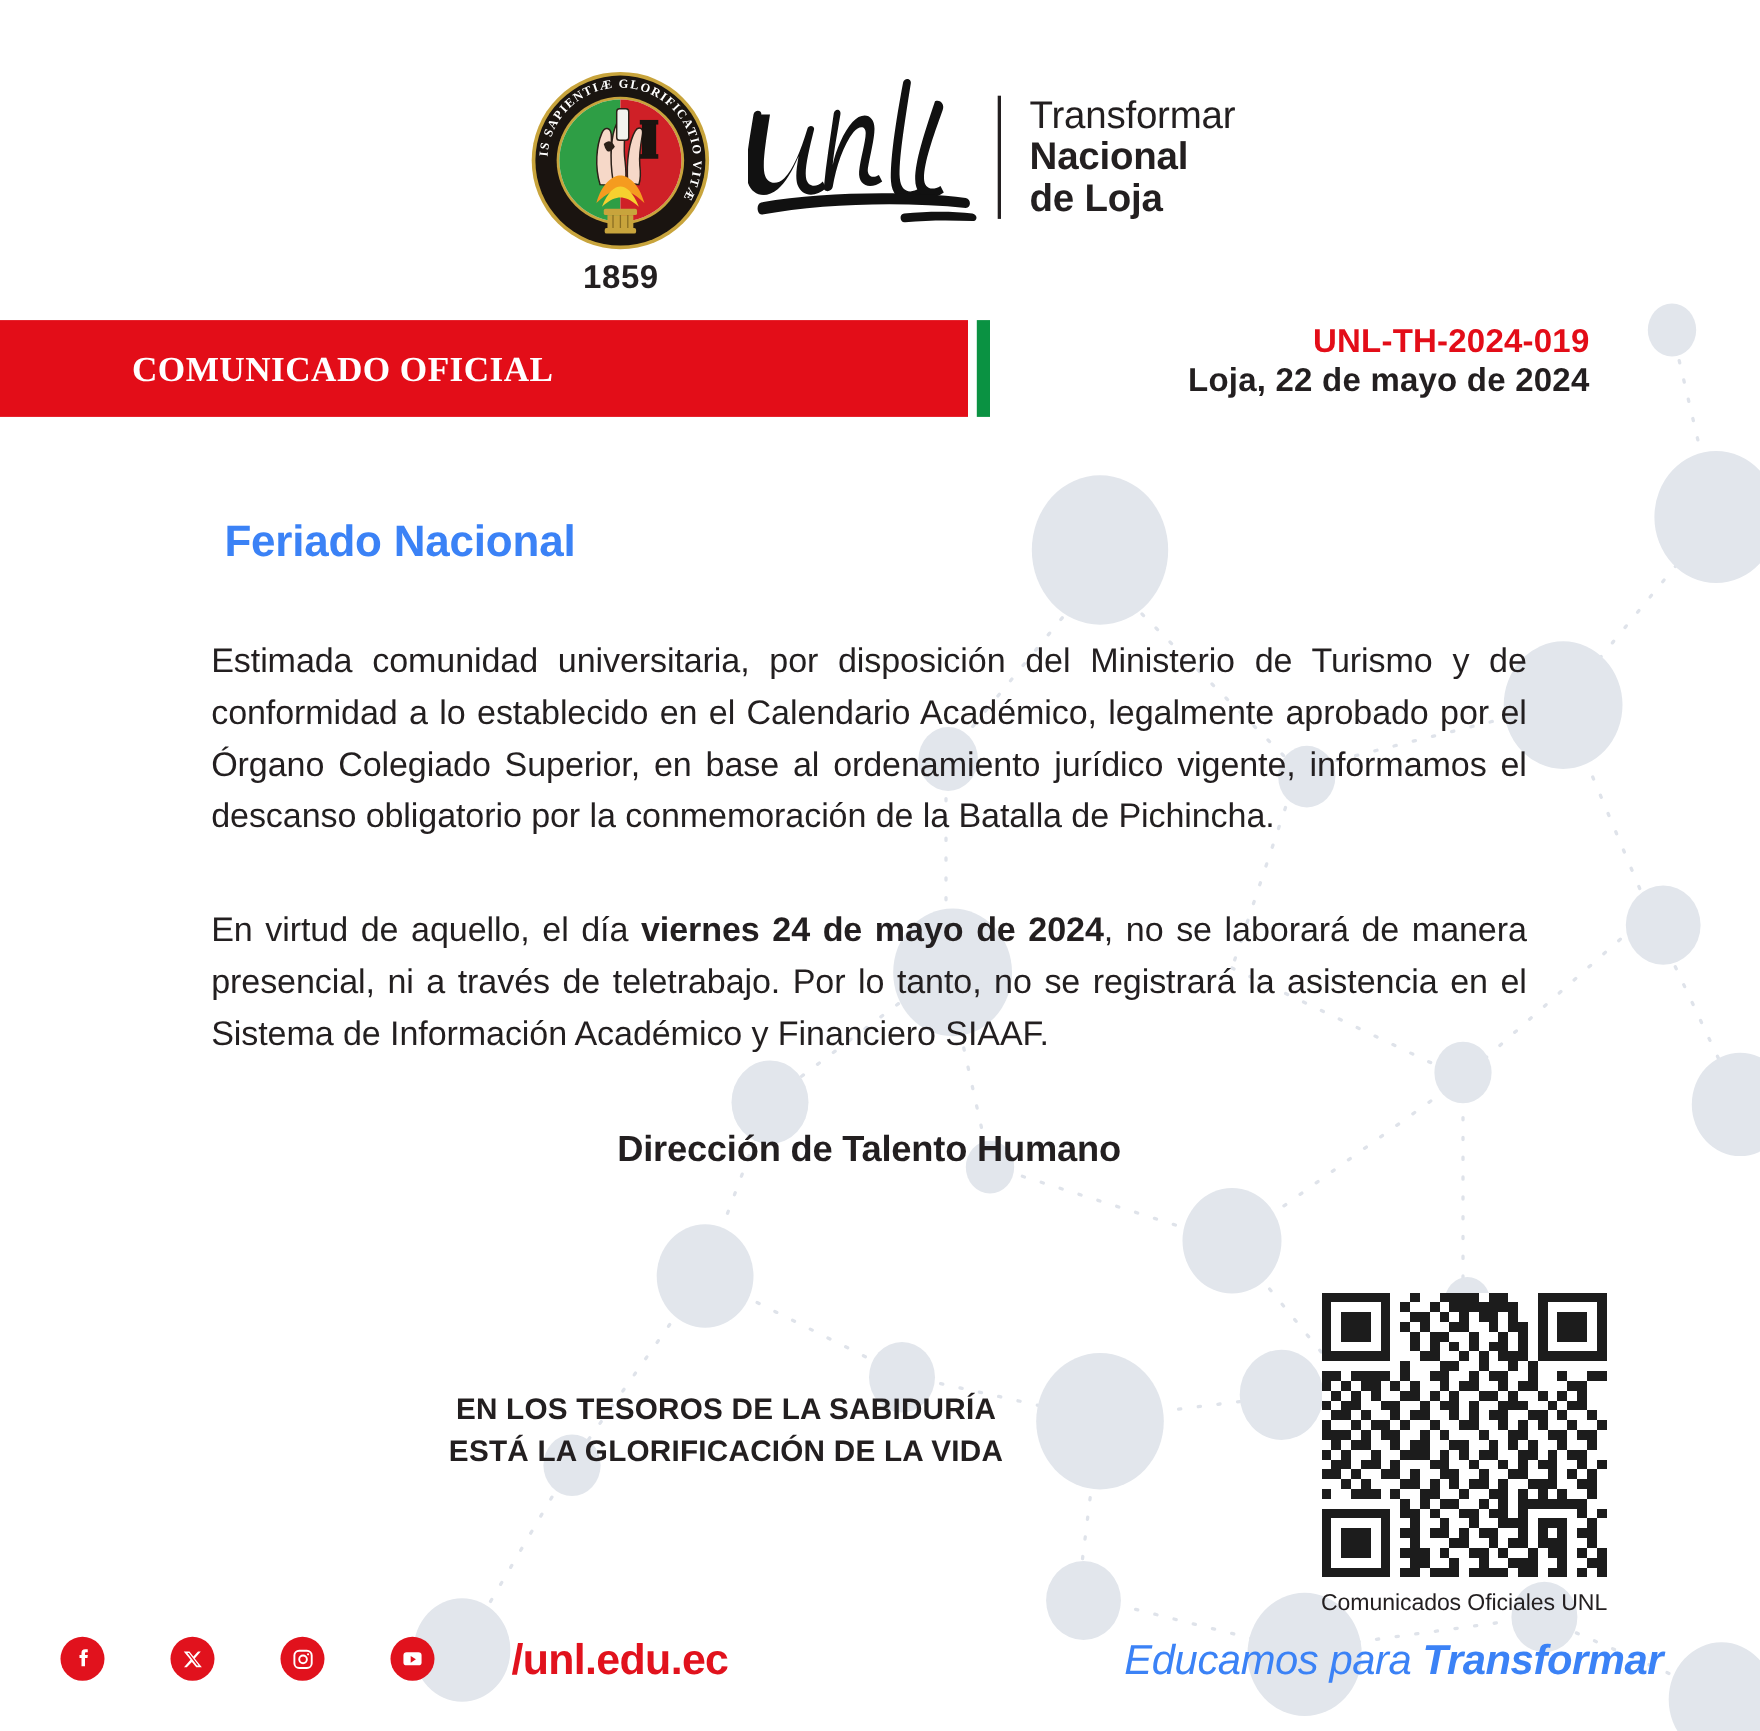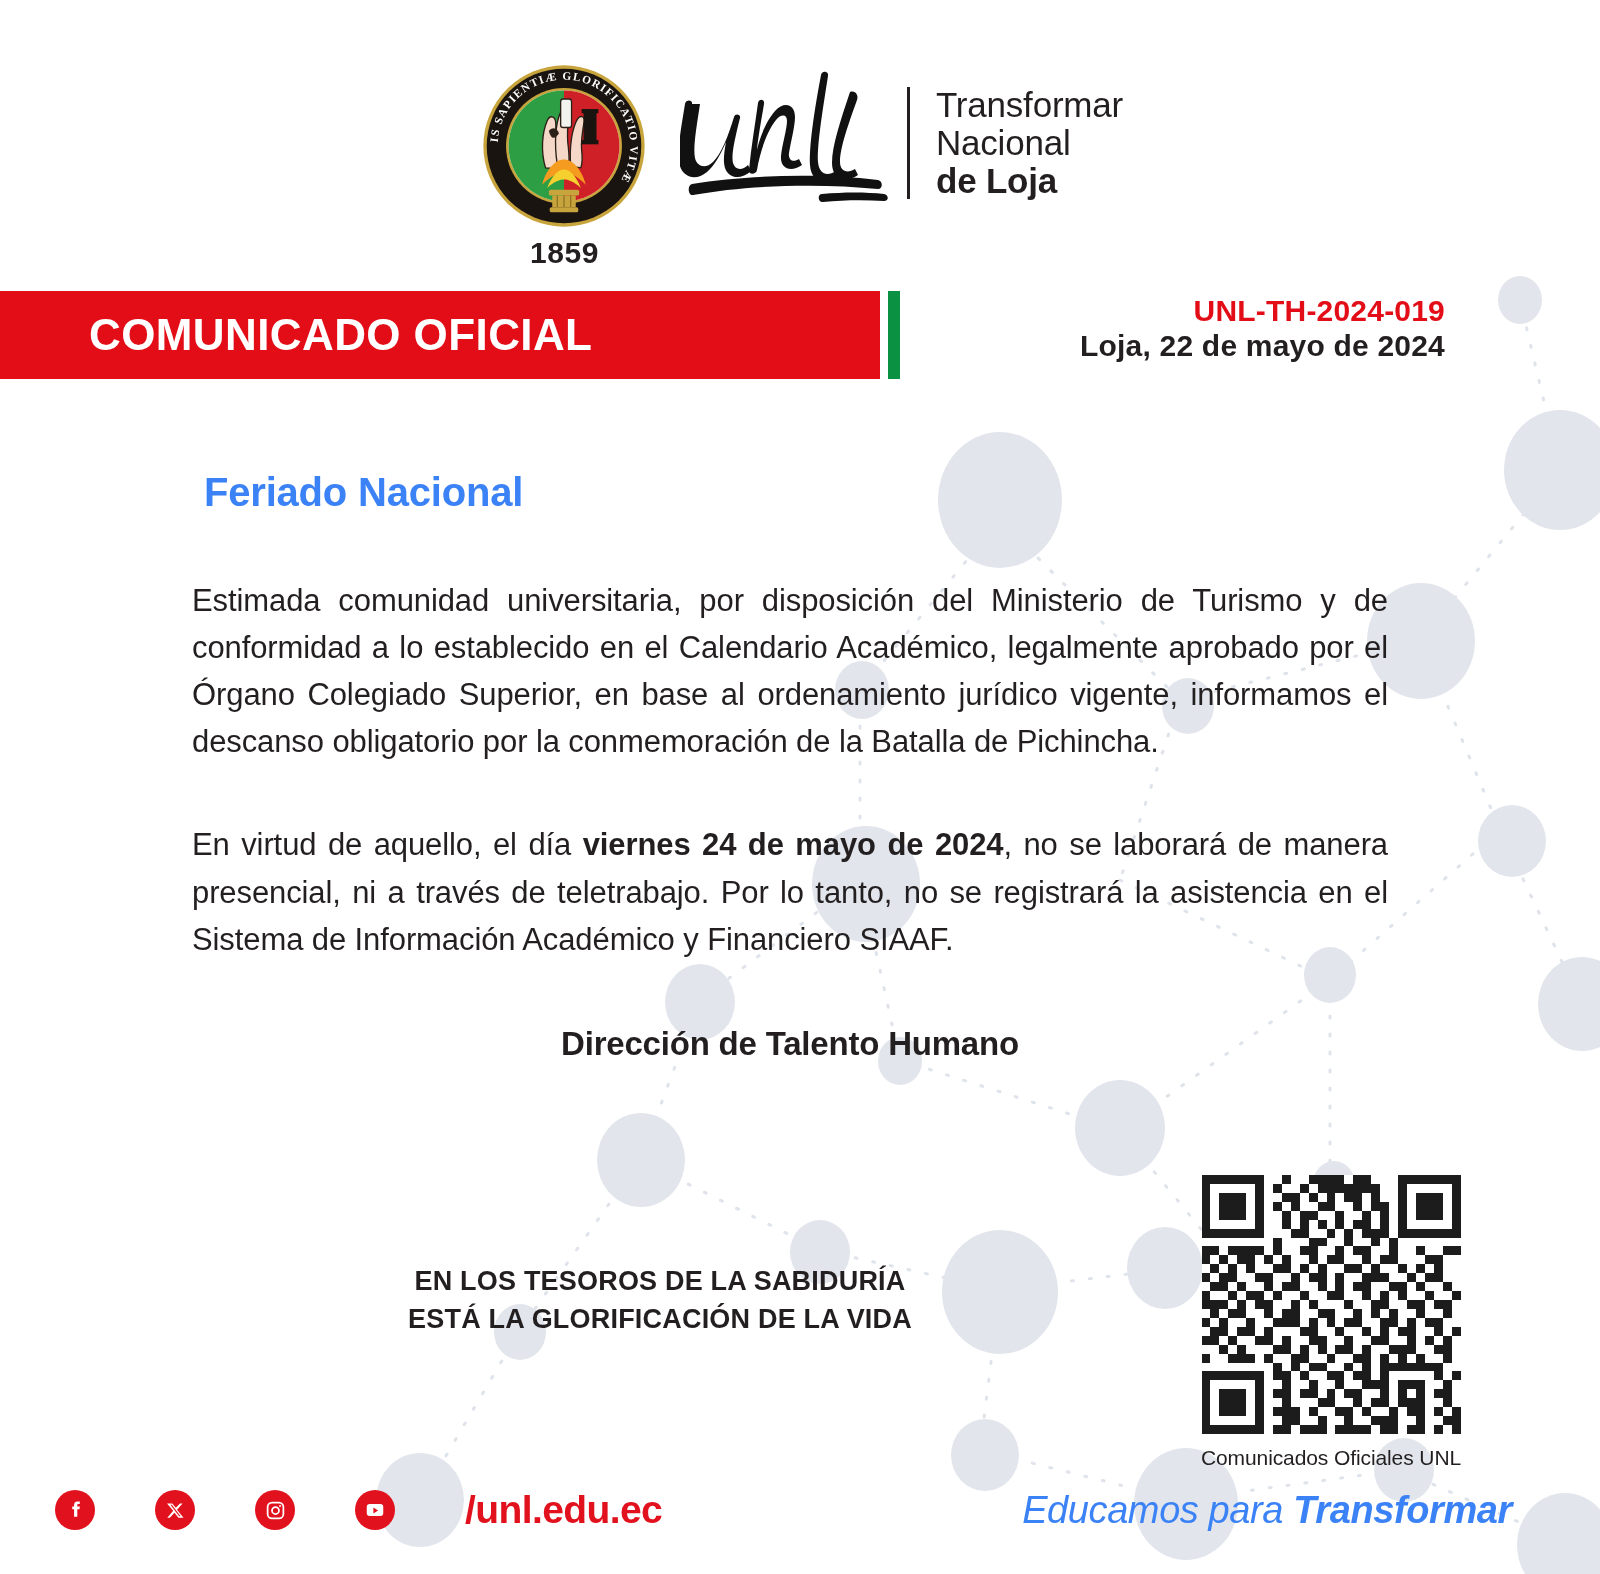--- a/index.html
+++ b/index.html
@@ -69,21 +69,21 @@
     background: #231f20;
     margin: 0 26px 0 12px;
   }
   .uni-name {
     line-height: 1.09;
     font-size: 35px;
     color: #231f20;
     letter-spacing: -0.2px;
   }
   .uni-name .l1 { font-weight: 400; }
-  .uni-name .l2 { font-weight: 400; }
+  .uni-name .l2 { font-weight: 700; }
   .uni-name .l3 { font-weight: 700; }
 
   
   .banner-row {
     position: absolute;
     top: 291px;
     left: 0;
     width: 1600px;
     height: 88px;
     z-index: 2;
@@ -93,24 +93,25 @@
     left: 0;
     top: 0;
     width: 880px;
     height: 88px;
     background: #e30d18;
     display: flex;
     align-items: center;
   }
   .banner-title {
     color: #ffffff;
-    font-size: 44px;
+    font-size: 32px;
     font-weight: 700;
     letter-spacing: 0.4px;
-    margin-left: 89px;
+    margin-left: 120px;
+    font-family: Liberation Serif, serif;
   }
   .banner-green {
     position: absolute;
     left: 888px;
     top: 0;
     width: 12px;
     height: 88px;
     background: #0a9242;
   }
   .banner-right {
@@ -198,21 +199,21 @@
     color: #231f20;
     letter-spacing: -0.1px;
   }
 
   
   .footer-left {
     position: absolute;
     left: 55px;
     top: 1488px;
     display: flex;
-    align-items: center;
+    align-items: flex-start;
     z-index: 2;
     gap: 44px;
   }
   .soc {
     width: 40px;
     height: 40px;
     border-radius: 50%;
     background: #e1121d;
     margin-right: 16px;
     display: flex;

